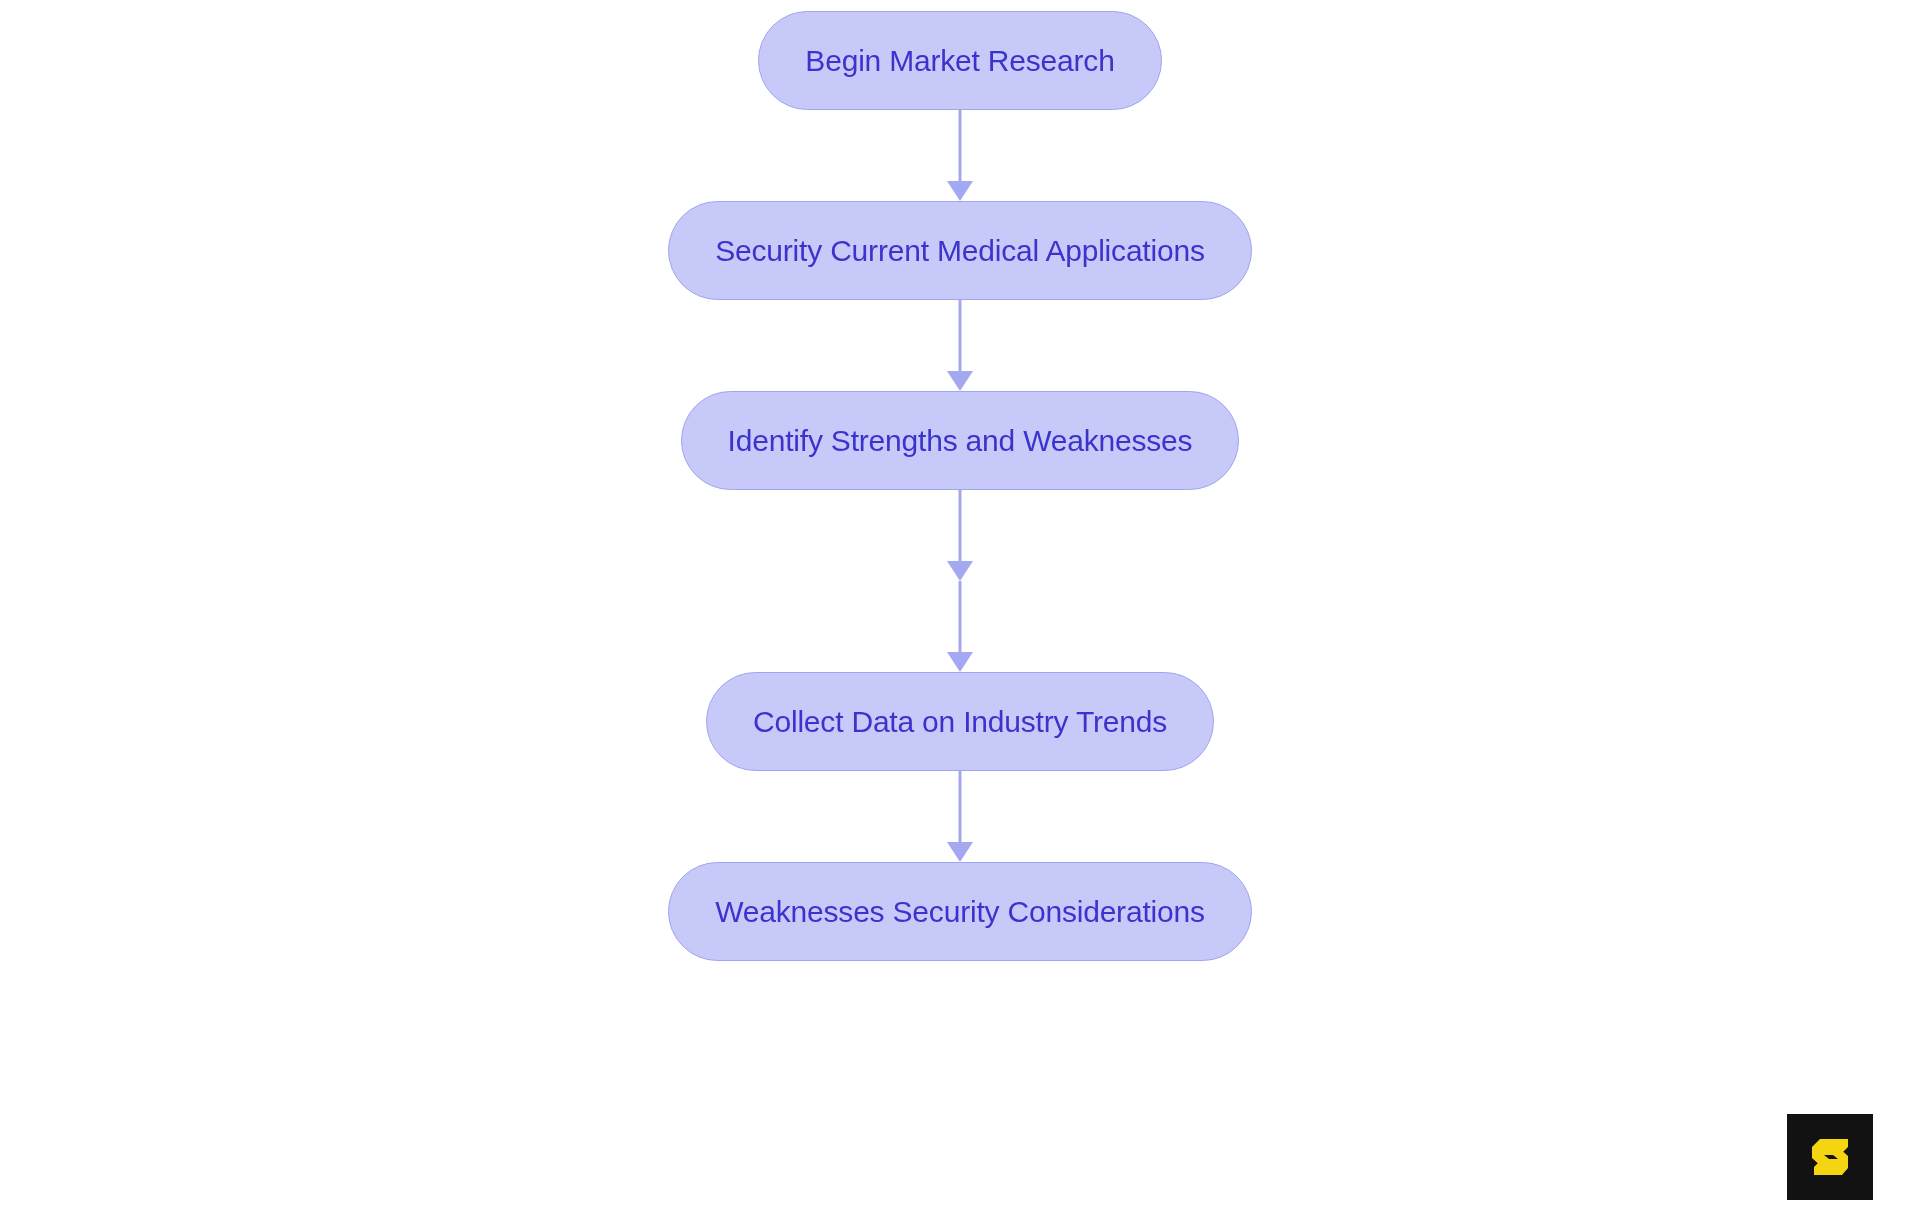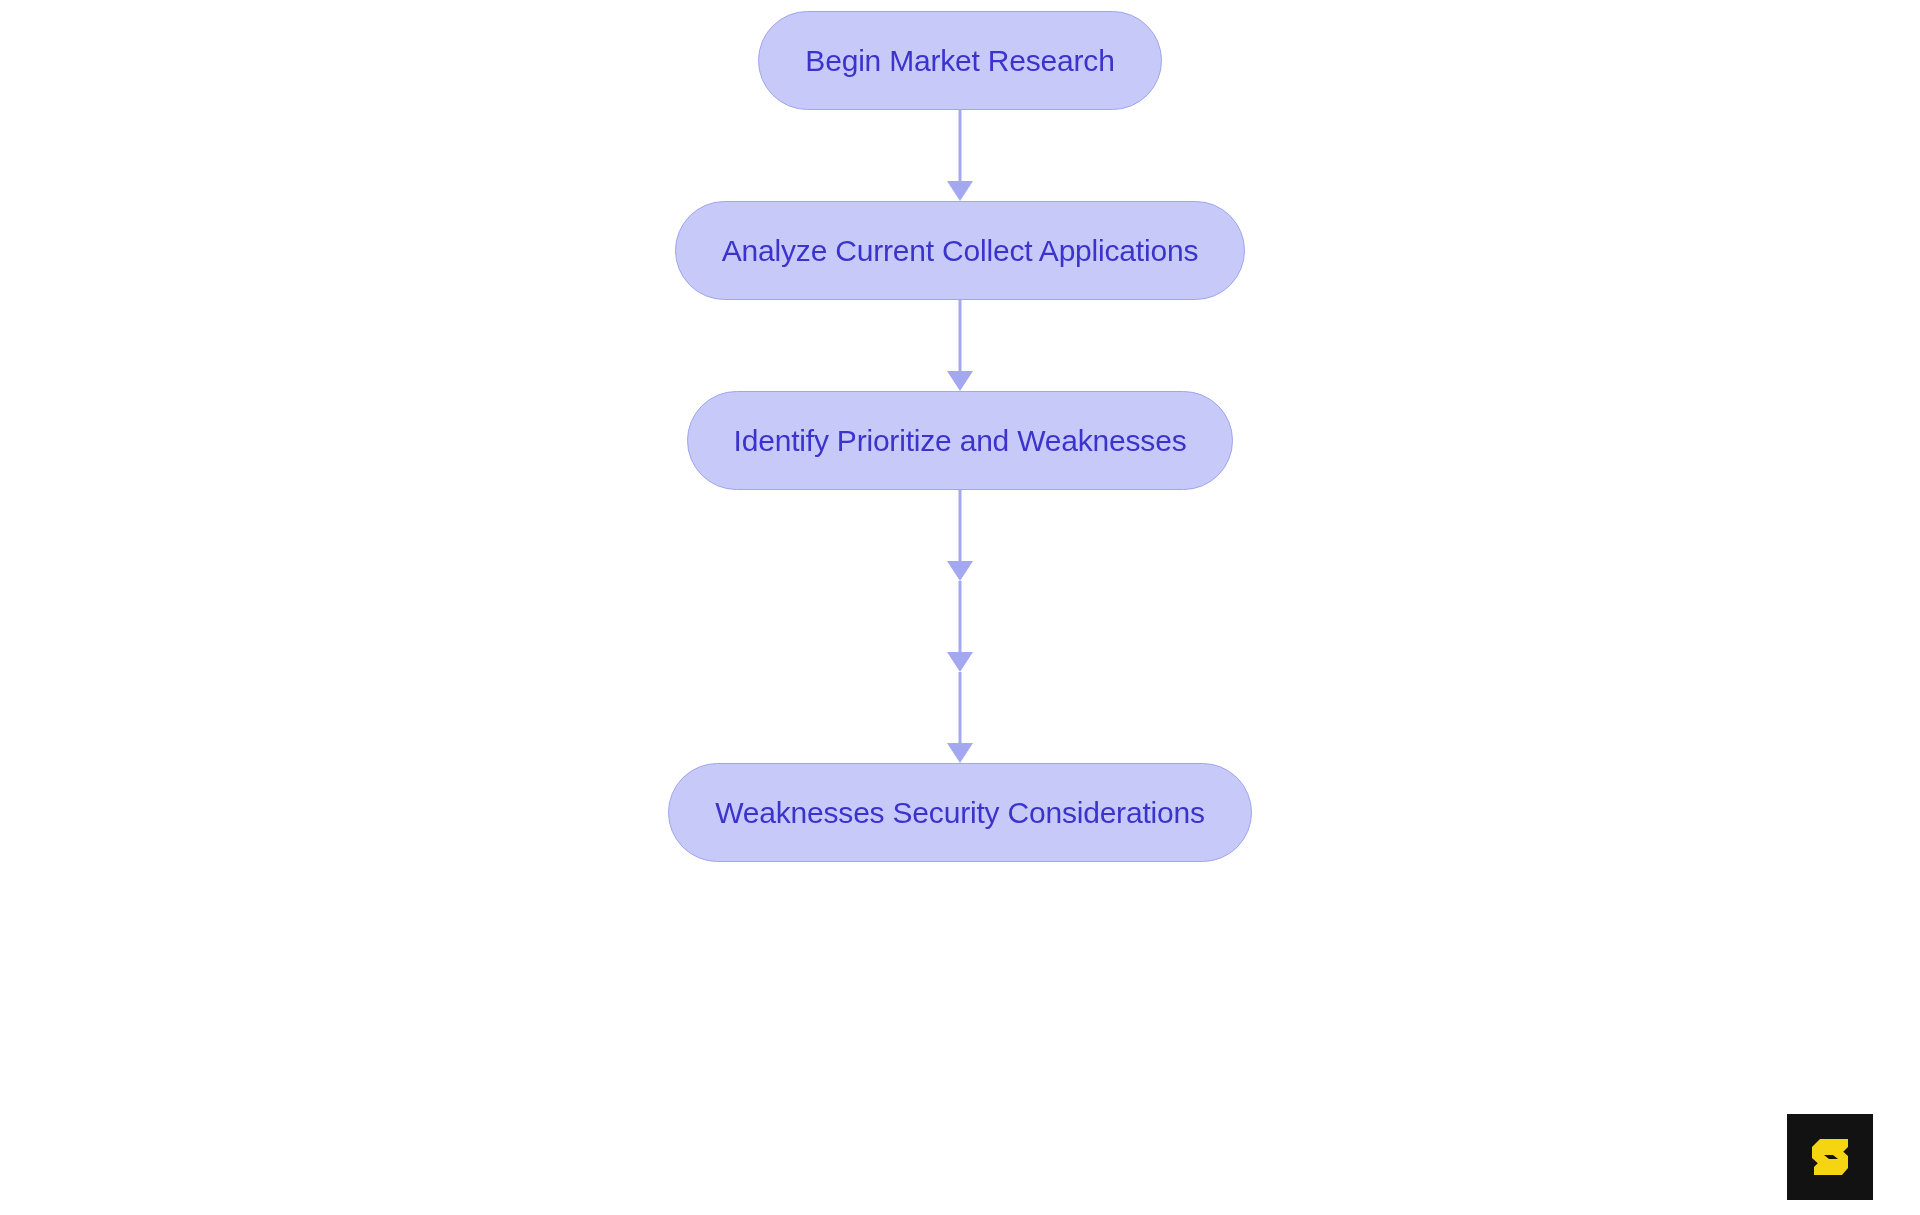--- a/index.html
+++ b/index.html
@@ -108,40 +108,43 @@
 
     <div class="flow-node" id="node-row-0">
       <span class="flow-node-label">Begin Market Research</span>
     </div>
     <div class="flow-connector">
       <div class="conn-line"></div>
       <div class="conn-head"></div>
     </div>
 
     <div class="flow-node">
-      <span class="flow-node-label">Analyze Current Collect Applications</span>
+      <span class="flow-node-label">Security Current Medical Applications</span>
     </div>
     <div class="flow-connector">
       <div class="conn-line"></div>
       <div class="conn-head"></div>
     </div>
 
     <div class="flow-node">
-      <span class="flow-node-label">Identify Prioritize and Weaknesses</span>
+      <span class="flow-node-label">Identify Strengths and Weaknesses</span>
     </div>
     <div class="flow-connector">
       <div class="conn-line"></div>
       <div class="conn-head"></div>
     </div>
 
     <div class="flow-connector">
       <div class="conn-line"></div>
       <div class="conn-head"></div>
     </div>
 
+    <div class="flow-node">
+      <span class="flow-node-label">Collect Data on Industry Trends</span>
+    </div>
     <div class="flow-connector">
       <div class="conn-line"></div>
       <div class="conn-head"></div>
     </div>
 
     <div class="flow-node">
       <span class="flow-node-label">Weaknesses Security Considerations</span>
     </div>
 
   </div>

